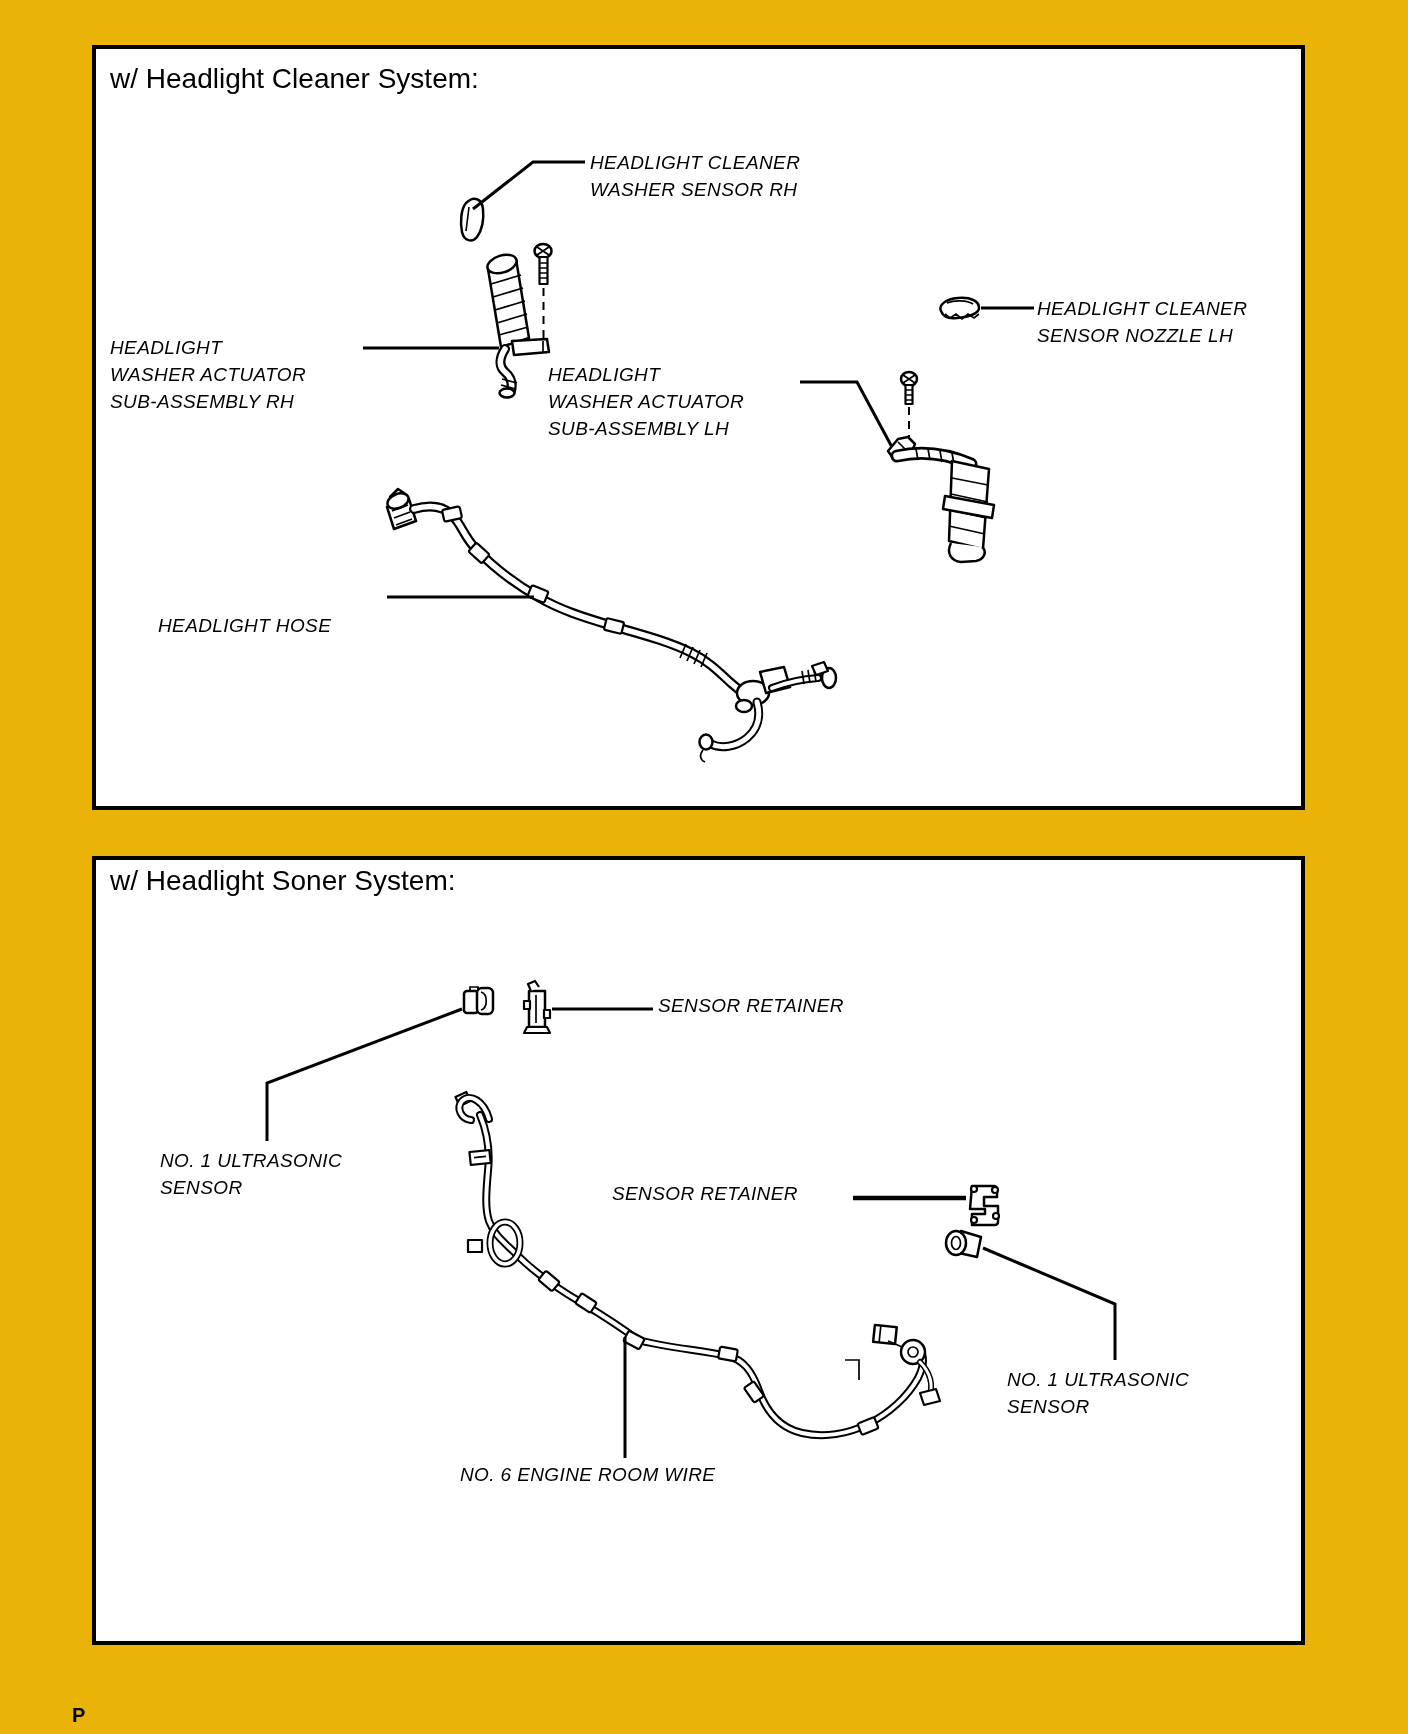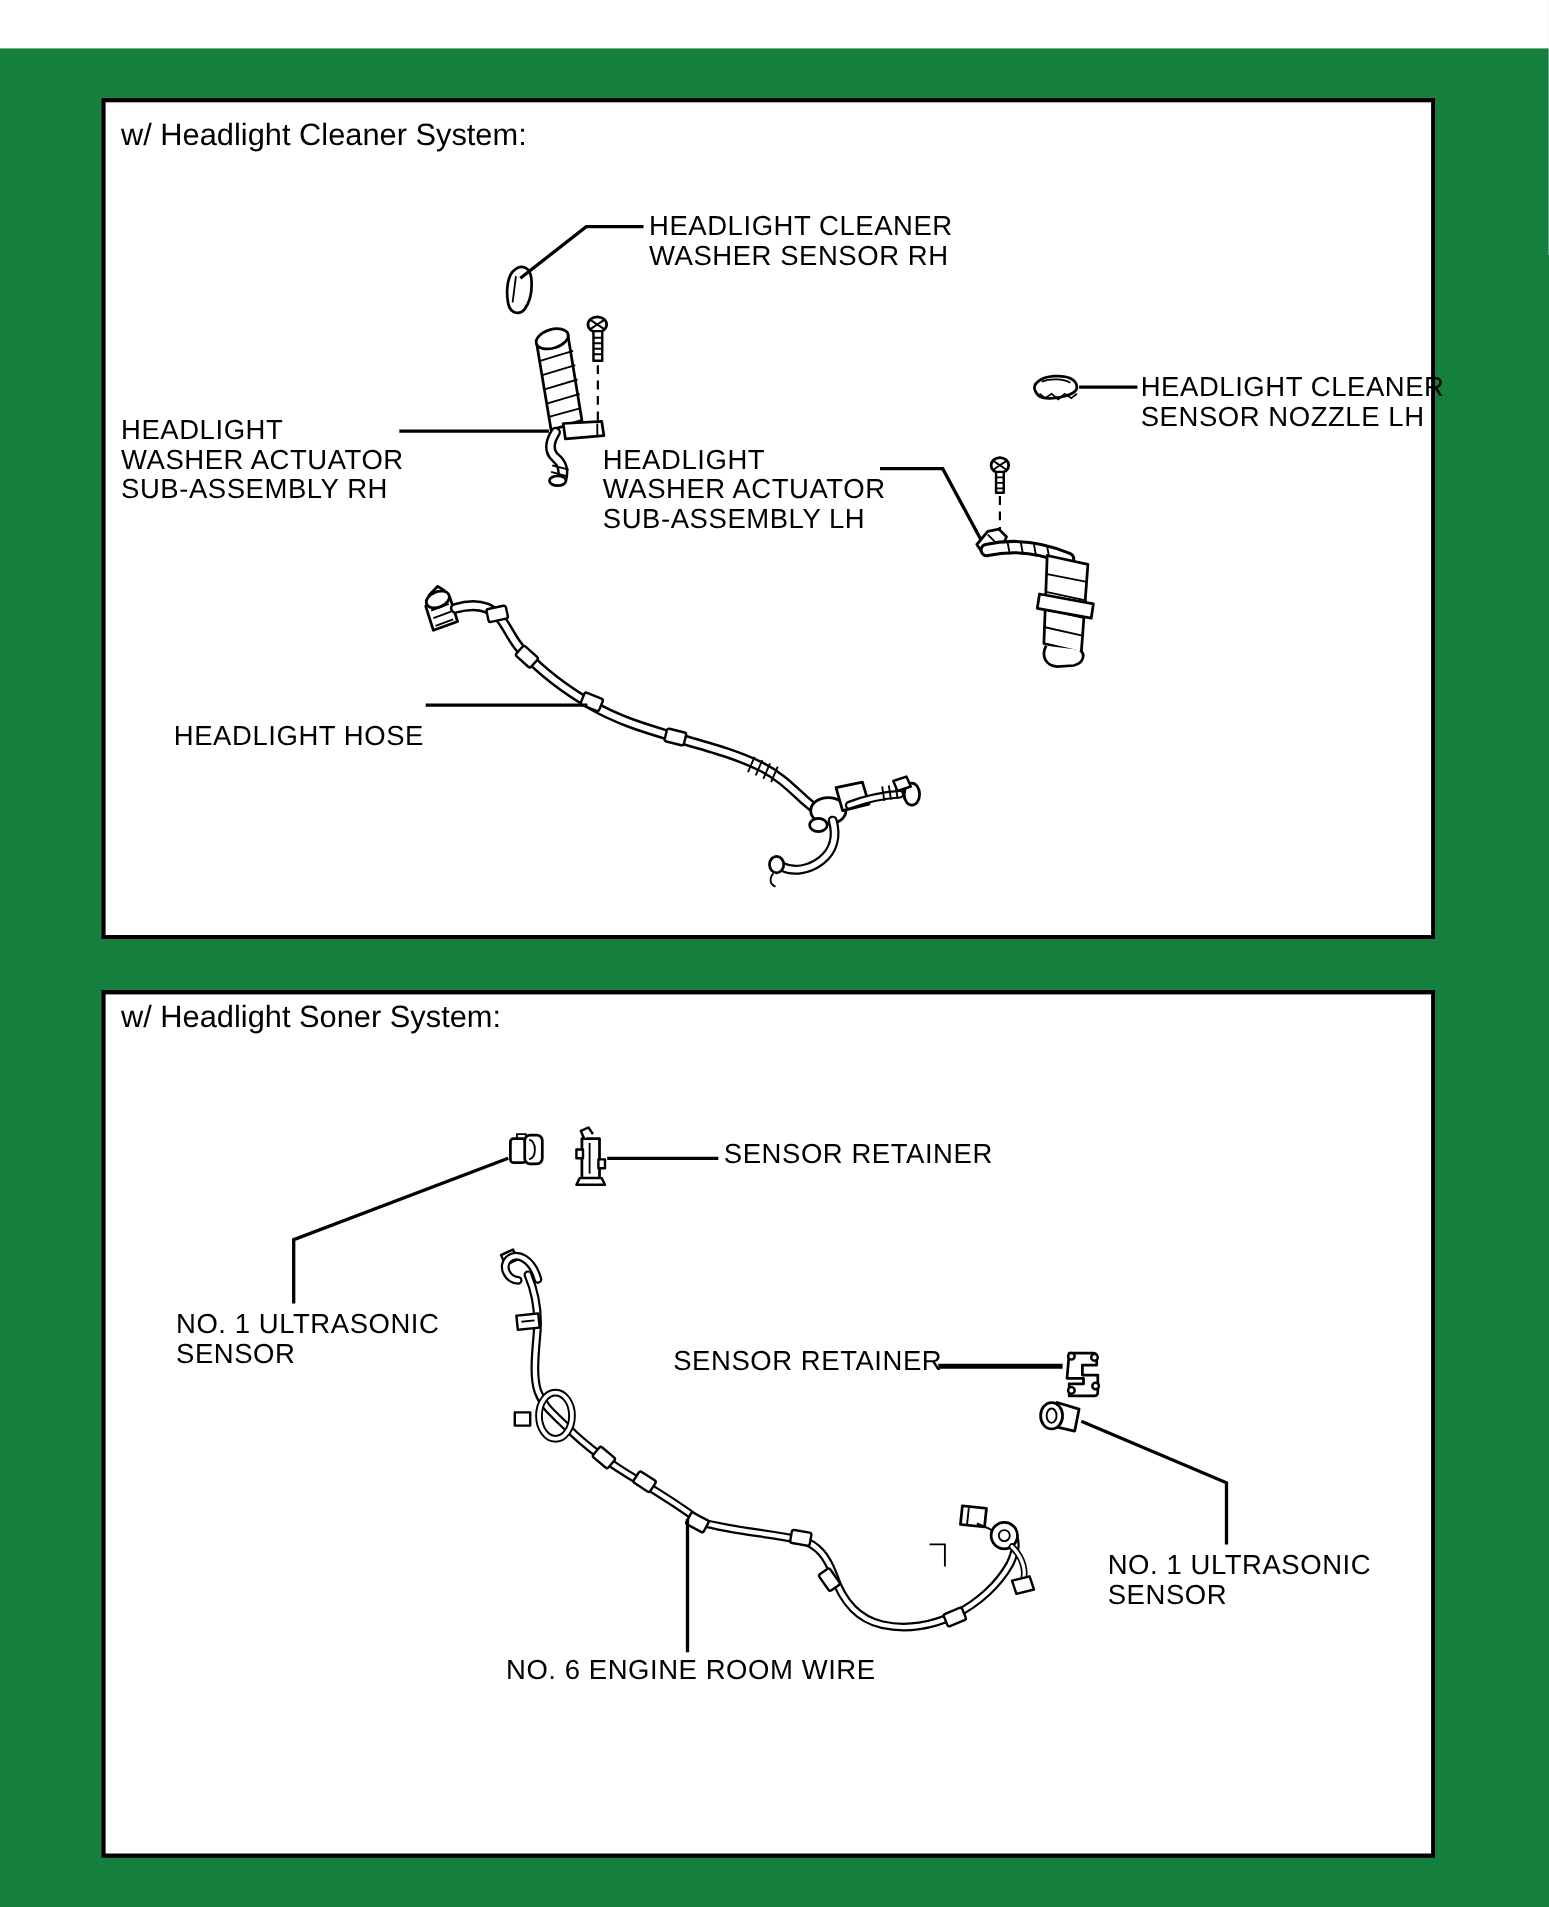--- a/index.html
+++ b/index.html
@@ -1,24 +1,24 @@
 <!DOCTYPE html>
 <html><head>
 <meta charset="utf-8">
 <style>
   html,body{margin:0;padding:0;background:#ffffff;}
   body{width:1408px;height:1734px;position:relative;overflow:hidden;
        font-family:"Liberation Sans",sans-serif;color:#000;}
-  .page{position:absolute;inset:0;background:#15803d;margin-top:44px;}
+  .page{position:absolute;inset:0;background:#eab308;}
   .panel{position:absolute;border:4px solid #000;background:#fff;box-sizing:border-box;}
   #panel-1{left:92px;top:45px;width:1213px;height:765px;}
   #panel-2{left:92px;top:856px;width:1213px;height:789px;}
   svg.art{position:absolute;left:0;top:0;z-index:1;}
   .title{position:absolute;z-index:2;font-size:28px;line-height:34px;white-space:nowrap;}
-  .label{position:absolute;z-index:2;font-size:25px;line-height:27px;letter-spacing:.02em;white-space:nowrap;}
+  .label{position:absolute;z-index:2;font-size:19px;line-height:27px;letter-spacing:.02em;white-space:nowrap;font-style:italic;}
   .footer{position:absolute;z-index:2;font-size:20px;font-weight:700;}
   
   .s   {stroke:#000;fill:#fff;stroke-width:2.5;stroke-linejoin:round;}
   .s2  {stroke:#000;fill:#fff;stroke-width:2.2;stroke-linejoin:round;}
   .thin{stroke:#000;fill:none;stroke-width:1.7;}
   .ld  {stroke:#000;fill:none;stroke-width:3;}
   .ld2 {stroke:#000;fill:none;stroke-width:4.5;}
   .dash{stroke:#000;fill:none;stroke-width:2;stroke-dasharray:8 6;}
   .to  {stroke:#000;fill:none;stroke-width:10;stroke-linecap:round;}
   .ti  {stroke:#fff;fill:none;stroke-width:5.5;stroke-linecap:round;}

